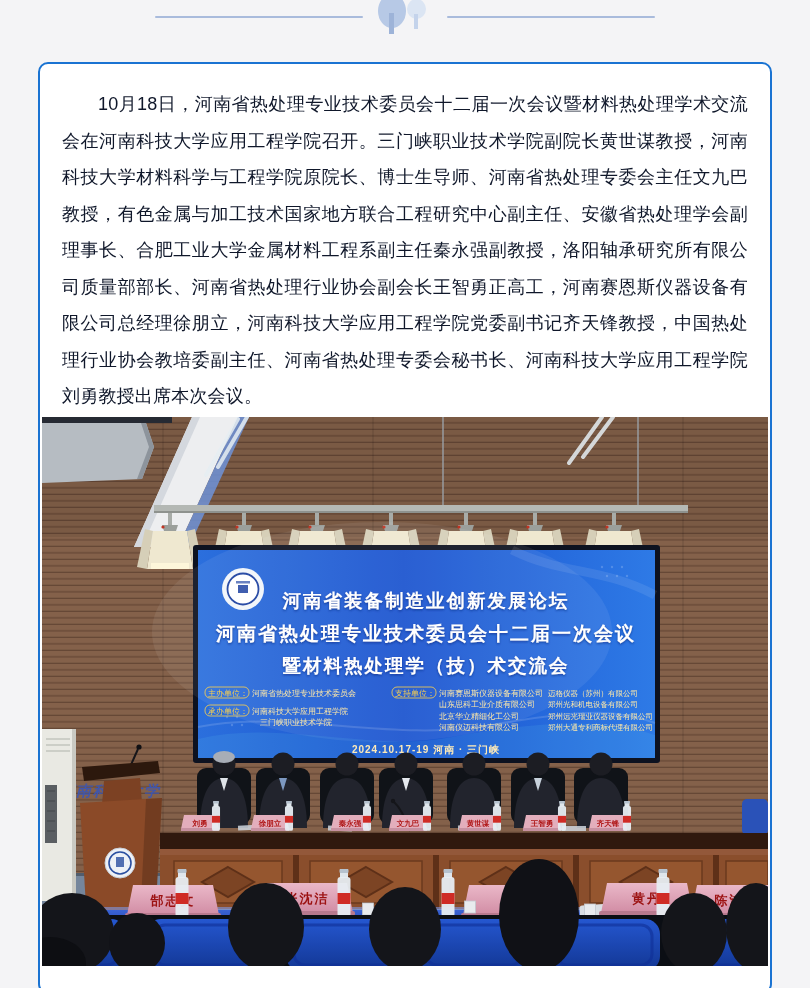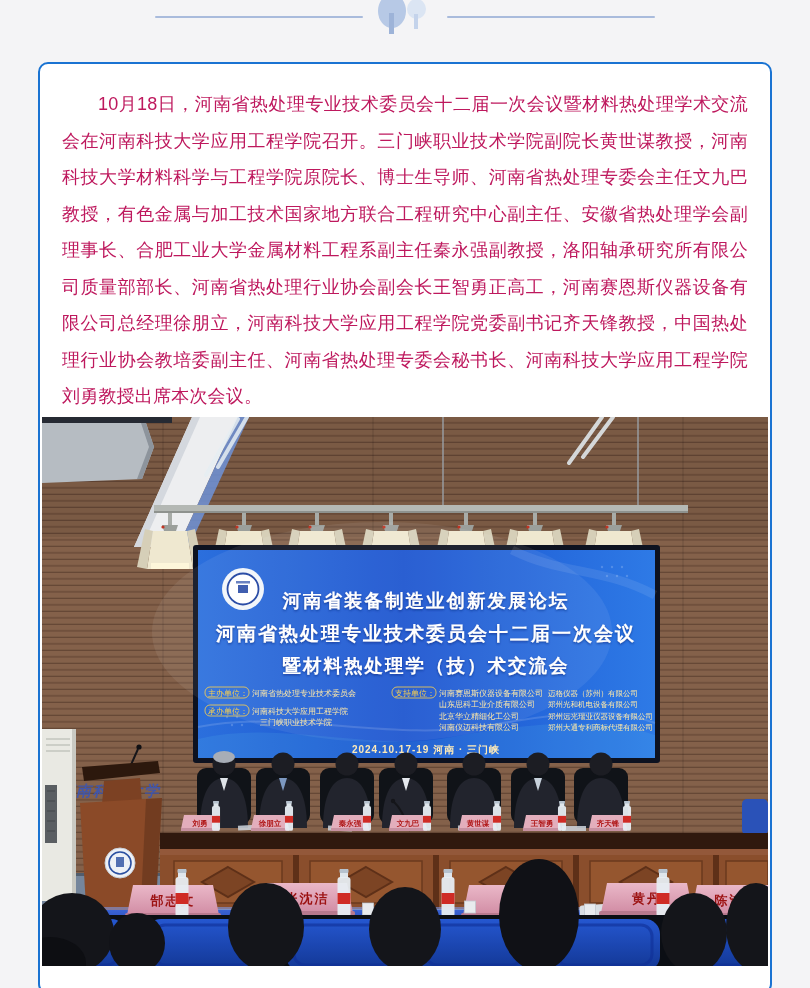--- a/index.html
+++ b/index.html
@@ -16,21 +16,21 @@
   .orn-balloon{position:absolute;left:378px;top:-6px;width:28px;height:34px;background:#b7c9e6;border-radius:50%;}
   .orn-stick{position:absolute;left:389px;top:13px;width:5px;height:21px;background:#9db3d8;}
   .orn-balloon2{position:absolute;left:407px;top:-1px;width:19px;height:20px;background:#dbe5f3;border-radius:50%;}
   .orn-stick2{position:absolute;left:414px;top:14px;width:4px;height:15px;background:#c4d3eb;}
   
   .card{
     margin:16px 38px 0;background:#ffffff;border:2px solid #1a73d2;
     border-radius:10px;box-sizing:border-box;width:734px;
   }
   .card p{
-    margin:22px 22px 2px;font-size:18px;line-height:36.5px;color:#be185d;
+    margin:22px 22px 2px;font-size:18px;line-height:36.5px;color:#0f172a;
     text-align:justify;text-indent:2em;letter-spacing:0.2px;
   }
   .photo-wrap{margin:2px 2px 26px;width:726px;height:549px;}
   svg{display:block;}
   svg text{font-family:"Liberation Sans","DejaVu Sans",sans-serif;}
 </style>
 </head>
 <body>
 
 <div class="ornament">

